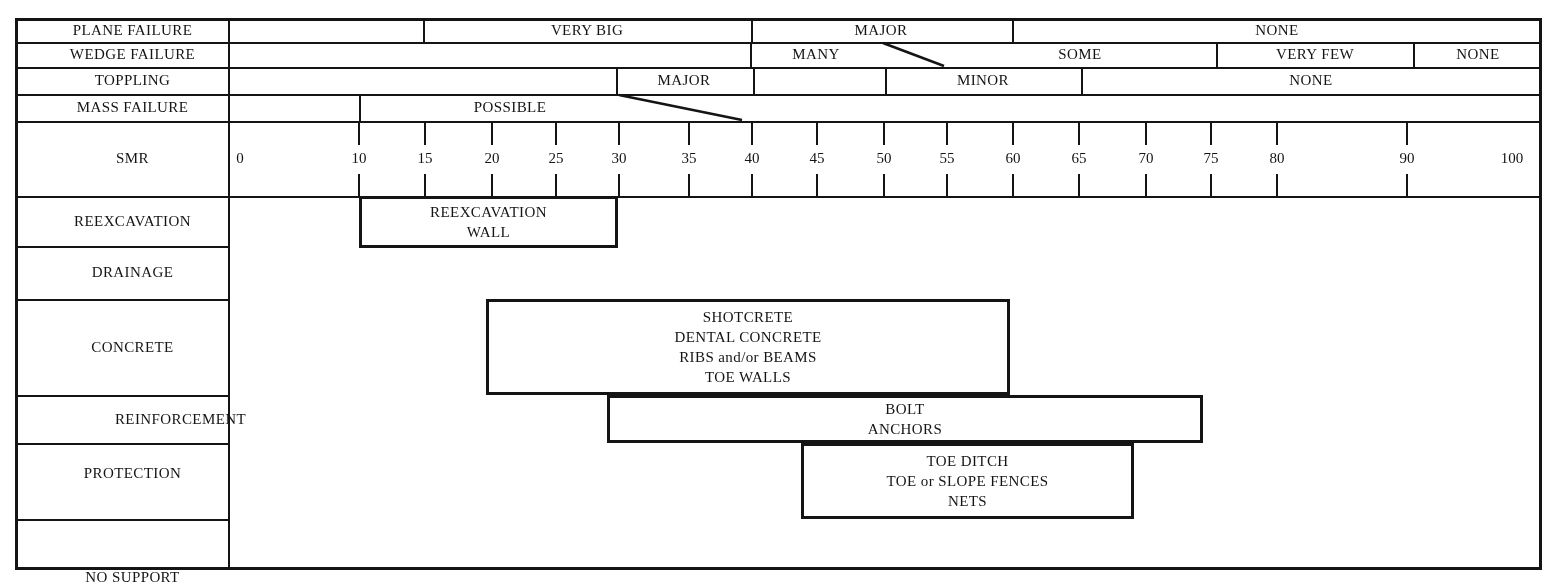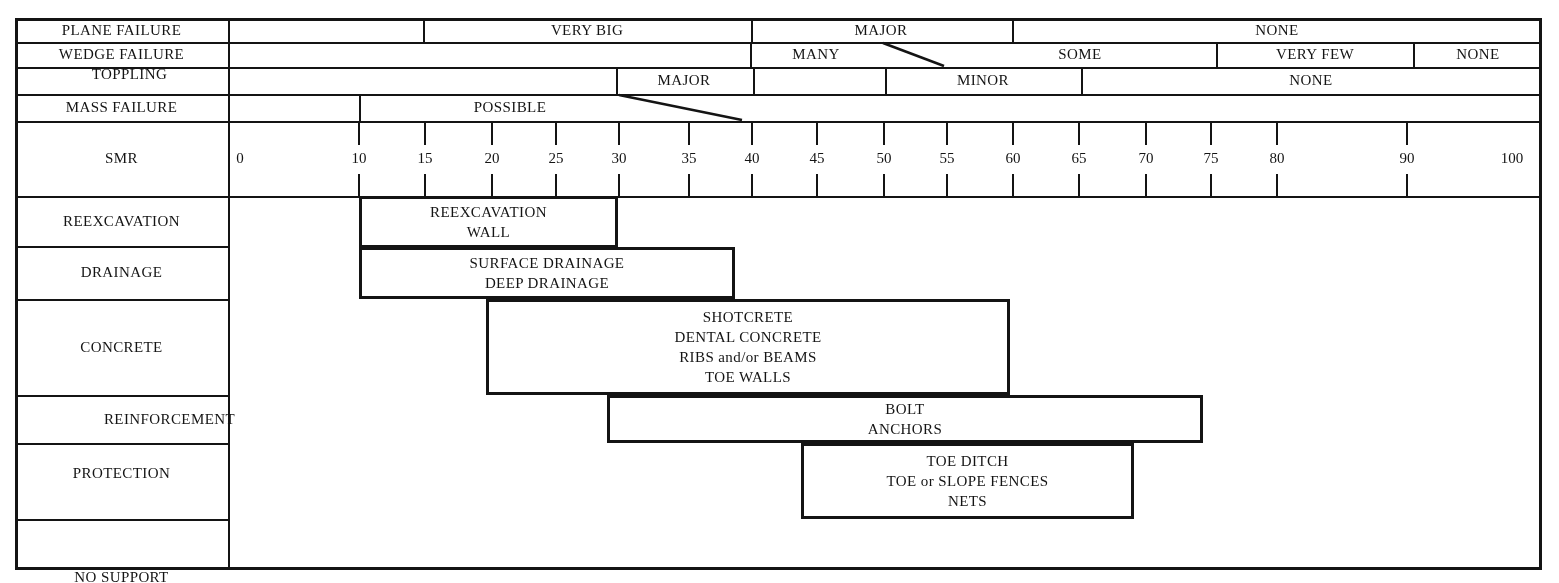--- a/index.html
+++ b/index.html
@@ -7,21 +7,21 @@
     position:relative;width:1559px;height:583px;background:#ffffff;
     font-family:"Liberation Serif","DejaVu Serif",serif;color:#141414;
     overflow:hidden;
   }
   .abs{position:absolute;}
   .frame{border:3px solid #141414;box-sizing:border-box;background:transparent;}
   .vline{width:2px;background:#141414;}
   .hline{height:2px;background:#141414;}
   .rowlabel{
     left:15px;width:213px;text-align:center;font-size:15px;letter-spacing:.4px;
-    display:flex;align-items:center;justify-content:center;
+    display:flex;align-items:center;justify-content:center;padding-left:11px;
   }
   .zlabel{
     transform:translateX(-50%);font-size:15px;letter-spacing:.4px;white-space:nowrap;
     display:flex;align-items:center;
   }
   .num{transform:translateX(-50%);font-size:15px;line-height:75px;top:121px;height:75px;}
   .tickmark{position:absolute;width:2px;background:#141414;}
   .sbox{
     border:3px solid #141414;box-sizing:border-box;background:#ffffff;
     display:flex;align-items:center;justify-content:center;text-align:center;
@@ -44,21 +44,21 @@
   <div class="abs hline" style="left:15px;top:196px;width:1527px;"></div>
 
   <div class="abs hline" style="left:15px;top:246px;width:213px;"></div>
   <div class="abs hline" style="left:15px;top:299px;width:213px;"></div>
   <div class="abs hline" style="left:15px;top:395px;width:213px;"></div>
   <div class="abs hline" style="left:15px;top:443px;width:213px;"></div>
   <div class="abs hline" style="left:15px;top:519px;width:213px;"></div>
 
   <div class="abs rowlabel" style="top:18px;height:24px;">PLANE FAILURE</div>
   <div class="abs rowlabel" style="top:42px;height:25px;">WEDGE FAILURE</div>
-  <div class="abs rowlabel" style="top:61px;height:27px;margin-left:8px;">TOPPLING</div>
+  <div class="abs rowlabel" style="top:67px;height:27px;">TOPPLING</div>
   <div class="abs rowlabel" style="top:94px;height:27px;">MASS FAILURE</div>
   <div class="abs rowlabel" style="top:121px;height:75px;">SMR</div>
   <div class="abs rowlabel" style="top:196px;height:50px;">REEXCAVATION</div>
   <div class="abs rowlabel" style="top:246px;height:53px;">DRAINAGE</div>
   <div class="abs rowlabel" style="top:299px;height:96px;">CONCRETE</div>
   <div class="abs rowlabel" style="top:395px;height:48px;margin-left:48px;">REINFORCEMENT</div>
   <div class="abs rowlabel" style="top:443px;height:60px;">PROTECTION</div>
   <div class="abs rowlabel" style="top:543px;height:68px;">NO SUPPORT</div>
 
   <div class="abs vline" style="left:423px;top:18px;height:24px;"></div>
@@ -140,22 +140,20 @@
       <div class="tickmark" style="left: 1276px; top: 174px; height: 22px;"></div>
       <div class="abs num" style="left: 1277px;">80</div>
       <div class="tickmark" style="left: 1406px; top: 121px; height: 24px;"></div>
       <div class="tickmark" style="left: 1406px; top: 174px; height: 22px;"></div>
       <div class="abs num" style="left: 1407px;">90</div>
       <div class="abs num" style="left: 1512px;">100</div>
     </div>
 
   <div class="abs sbox" style="left:359px;top:196px;width:259px;height:52px;">REEXCAVATION
 WALL</div>
-  <div class="abs sbox" style="left:359px;top:247px;width:376px;height:52px;">SURFACE DRAINAGE
-DEEP DRAINAGE</div>
   <div class="abs sbox" style="left:486px;top:299px;width:524px;height:96px;">SHOTCRETE
 DENTAL CONCRETE
 RIBS and/or BEAMS
 TOE WALLS</div>
   <div class="abs sbox" style="left:607px;top:395px;width:596px;height:48px;">BOLT
 ANCHORS</div>
   <div class="abs sbox" style="left:801px;top:443px;width:333px;height:76px;">TOE DITCH
 TOE or SLOPE FENCES
 NETS</div>
 

